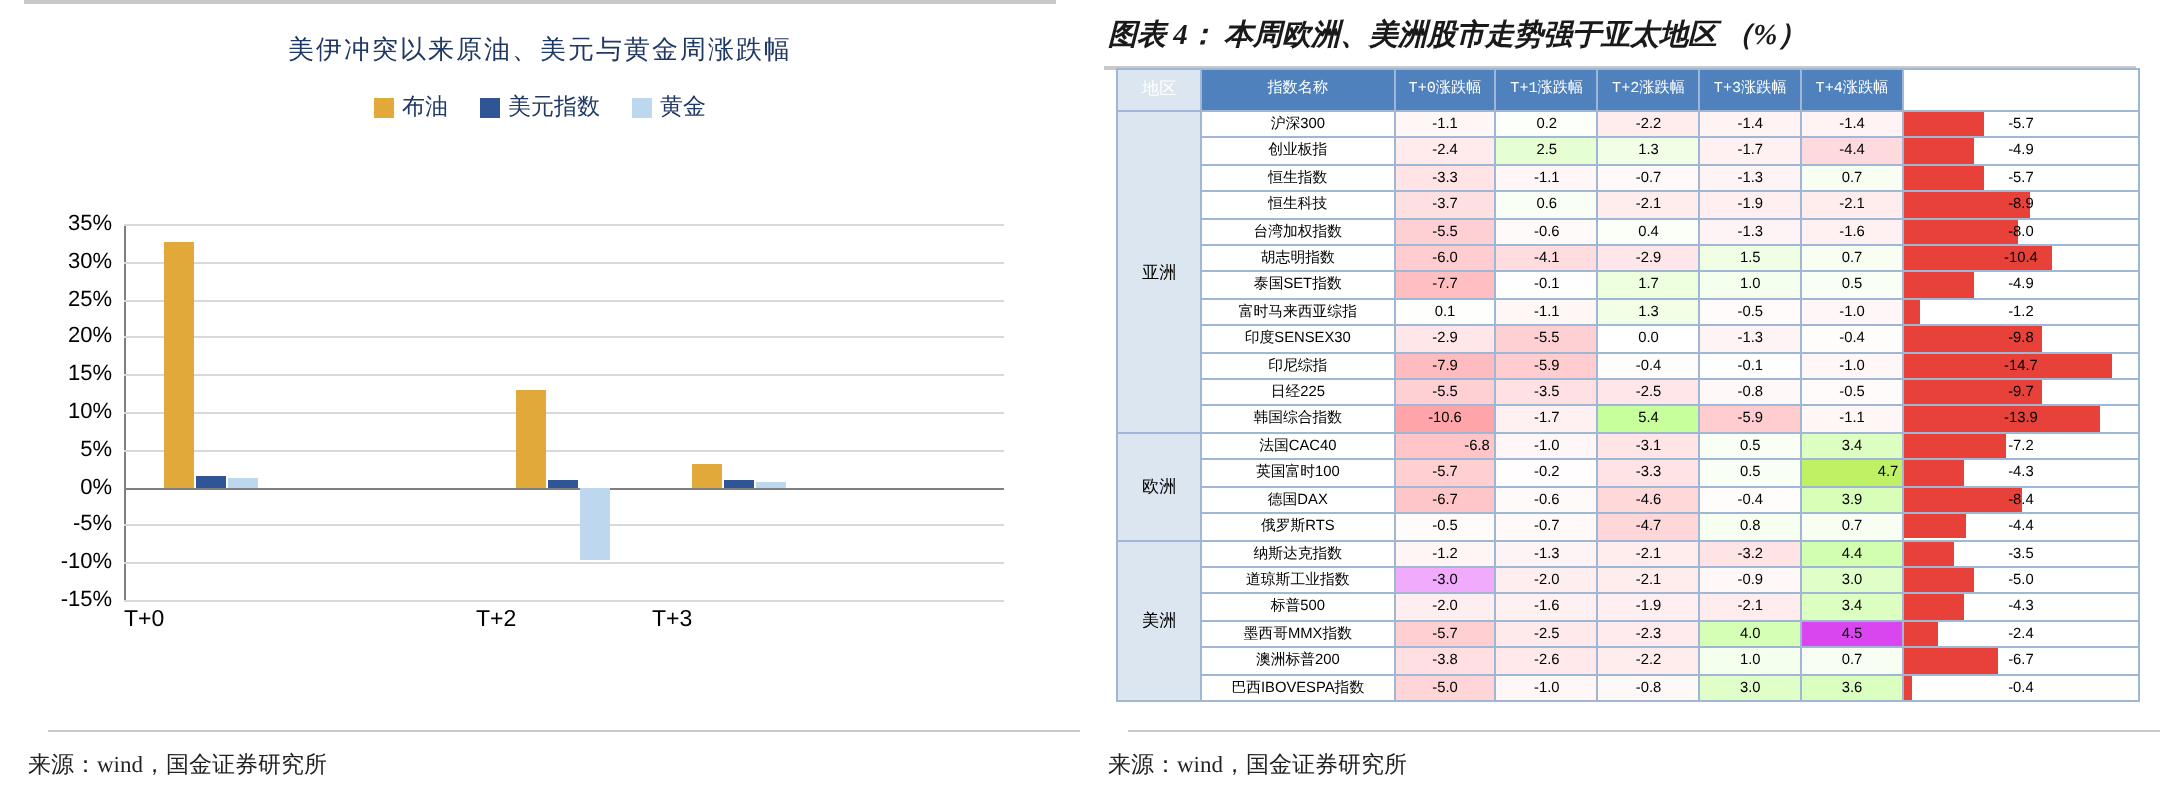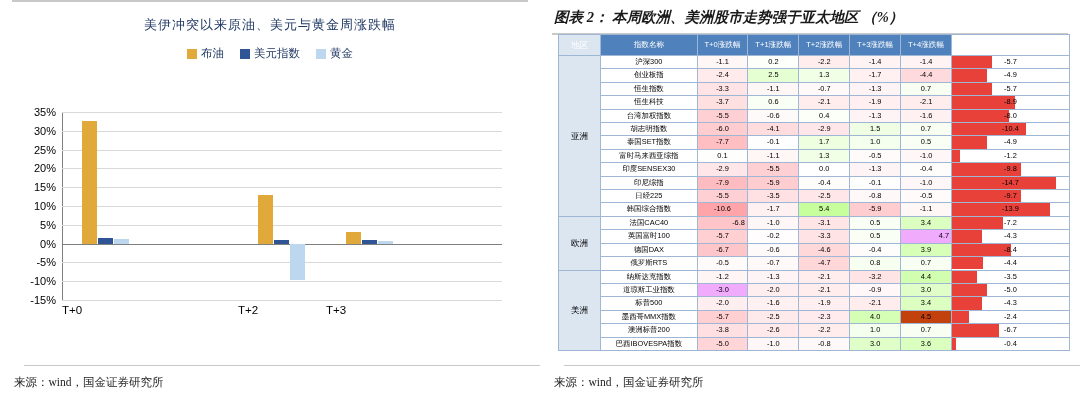--- a/index.html
+++ b/index.html
@@ -63,21 +63,21 @@
     position:absolute;top:100%;margin-top:4px;width:100%;
     font-size:11.5px;color:#000;
   }
 
   
   .table-area{position:absolute;left:18px;top:34px;width:512px;}
   table{border-collapse:collapse;font-size:7.4px;table-layout:fixed;width:512px;
         font-family:"Liberation Sans","DejaVu Sans",sans-serif;}
   th,td{border:1px solid #9fb6d4;padding:0;height:12.4px;line-height:12.4px;text-align:center;
         white-space:nowrap;overflow:hidden;}
-  thead th{background:#4f81bd;color:#fff;font-weight:normal;height:20px;line-height:10px;font-size:7.6px;}
+  thead th{background:#4f81bd;color:#fff;font-weight:normal;height:20px;line-height:10px;font-size:7.6px;font-family:Liberation Mono, monospace;}
   .col-region{width:38px;background:#dce6f1;font-size:8.6px;}
   .col-name{width:88px;text-align:center;}
   .col-val{width:46px;}
   .col-bar{width:108px;position:relative;background:#fff;padding:0;}
   .barcell{position:relative;height:12.4px;}
   .barfill{position:absolute;left:0;top:0;bottom:0;background:#e8413a;}
   .barlabel{position:relative;z-index:2;display:block;text-align:center;line-height:12.4px;}
   .name-cell{background:#fff;}
 </style>
 </head>
@@ -148,21 +148,21 @@
             <div class="xlabel">T+3</div>
           </div>
         </div>
     </div>
 
     <div class="rule bottom"></div>
     <div class="source">来源：wind，国金证券研究所</div>
   </div>
 
   <div class="panel panel-right">
-    <div class="panel-title">图表 2： 本周欧洲、美洲股市走势强于亚太地区 （%）</div>
+    <div class="panel-title">图表 4： 本周欧洲、美洲股市走势强于亚太地区 （%）</div>
     <div class="rule"></div>
 
     <div class="table-area">
       <table>
         <thead>
           <tr>
             <th class="col-region">地区</th>
             <th class="col-name">指数名称</th>
             <th class="col-val">T+0涨跌幅</th>
             <th class="col-val">T+1涨跌幅</th>
@@ -356,21 +356,21 @@
                   <span class="barlabel">-7.2</span>
                 </div>
               </td>
             </tr>
             <tr>
               <td class="col-name name-cell">英国富时100</td>
               <td class="col-val" style="background: rgb(255, 207, 209);">-5.7</td>
               <td class="col-val" style="background: rgb(255, 253, 253);">-0.2</td>
               <td class="col-val" style="background: rgb(255, 227, 229);">-3.3</td>
               <td class="col-val" style="background: rgb(250, 255, 246);">0.5</td>
-              <td class="col-val" style="background: #f0abfc; padding-left: 36px;">4.7</td>
+              <td class="col-val" style="background: #bef264; padding-left: 36px;">4.7</td>
               <td class="col-bar">
                 <div class="barcell">
                   <div class="barfill" style="width: 30.4218px;"></div>
                   <span class="barlabel">-4.3</span>
                 </div>
               </td>
             </tr>
             <tr>
               <td class="col-name name-cell">德国DAX</td>
               <td class="col-val" style="background: rgb(255, 198, 201);">-6.7</td>
@@ -441,21 +441,21 @@
                   <span class="barlabel">-4.3</span>
                 </div>
               </td>
             </tr>
             <tr>
               <td class="col-name name-cell">墨西哥MMX指数</td>
               <td class="col-val" style="background: rgb(255, 207, 209);">-5.7</td>
               <td class="col-val" style="background: rgb(255, 234, 235);">-2.5</td>
               <td class="col-val" style="background: rgb(255, 235, 237);">-2.3</td>
               <td class="col-val" style="background: rgb(214, 255, 182);">4.0</td>
-              <td class="col-val" style="background: #c2410c;">4.5</td>
+              <td class="col-val" style="background: #d946ef;">4.5</td>
               <td class="col-bar">
                 <div class="barcell">
                   <div class="barfill" style="width: 16.9796px;"></div>
                   <span class="barlabel">-2.4</span>
                 </div>
               </td>
             </tr>
             <tr>
               <td class="col-name name-cell">澳洲标普200</td>
               <td class="col-val" style="background: rgb(255, 223, 225);">-3.8</td>

